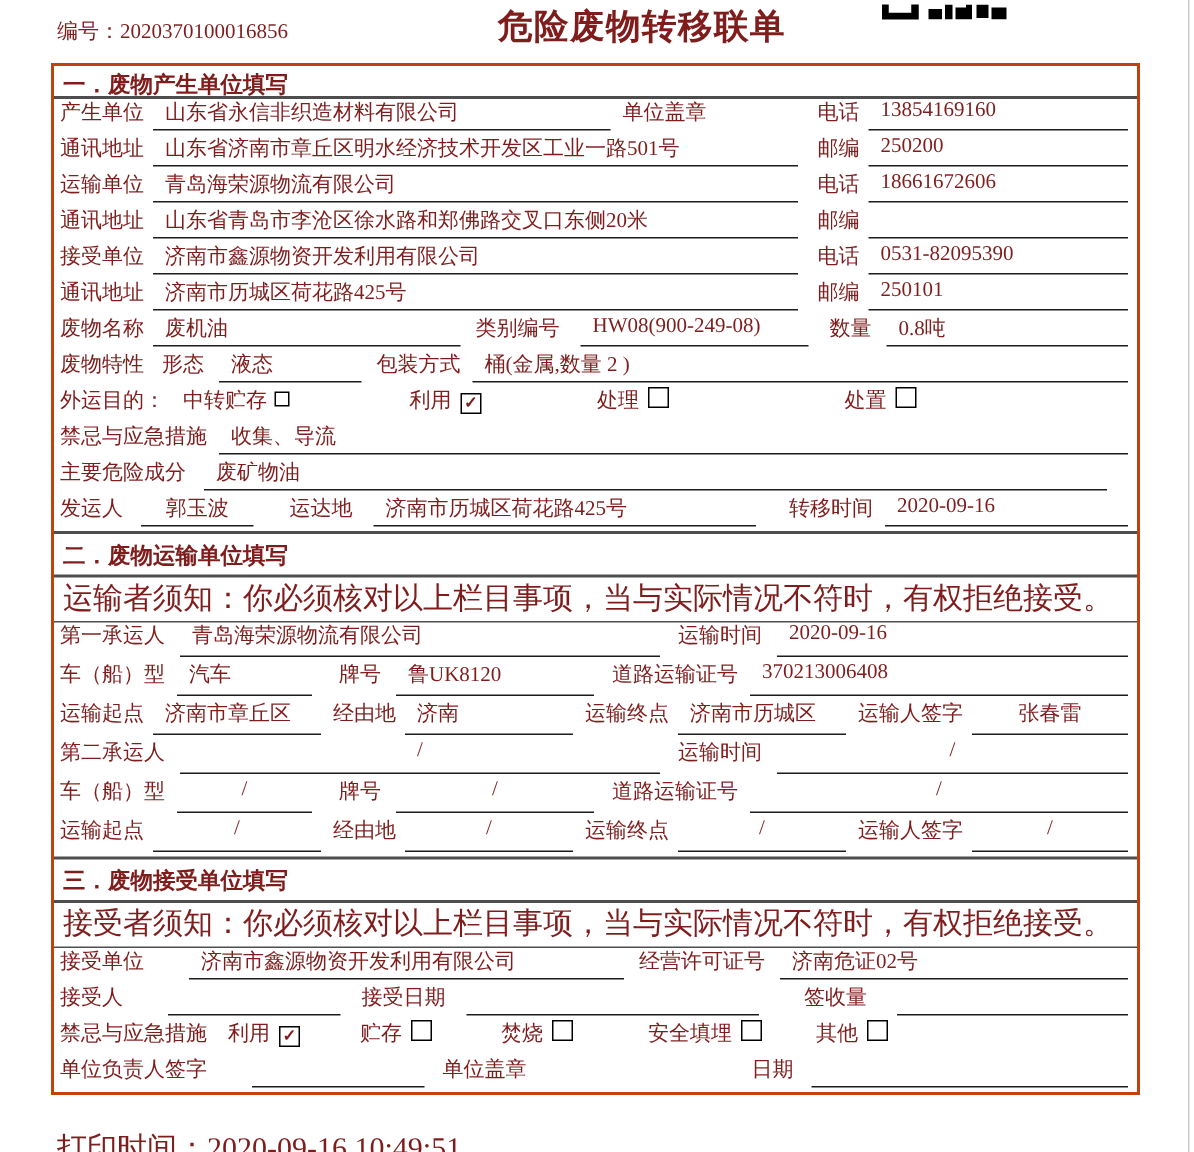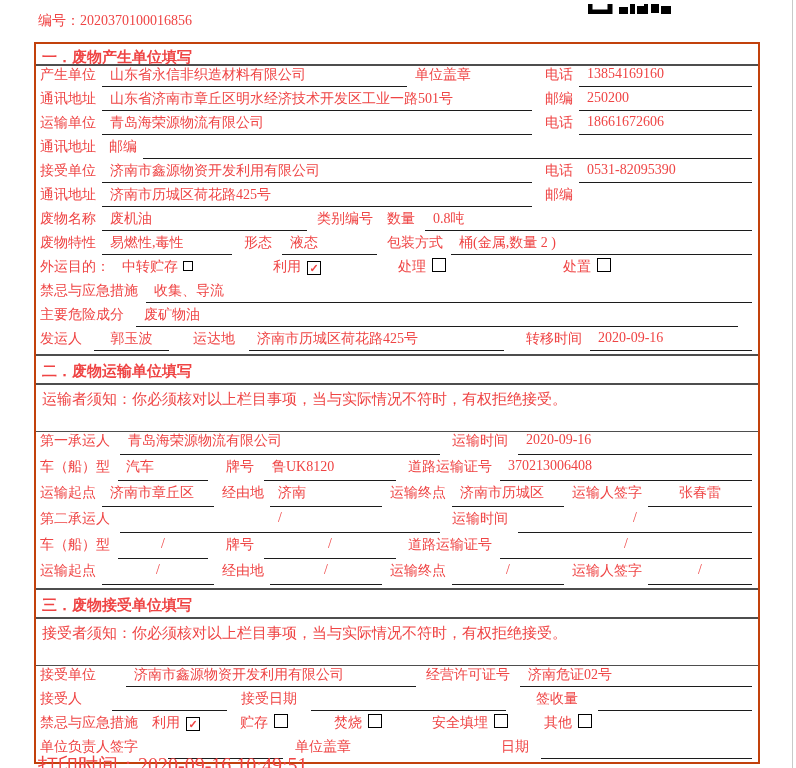--- a/index.html
+++ b/index.html
@@ -1,31 +1,31 @@
 <!DOCTYPE html>
 <html><head>
 <meta charset="utf-8">
 <style>
   html,body{margin:0;padding:0;background:#fff;}
   .page{position:relative;width:796px;height:768px;background:#ffffff;overflow:hidden;
-        font-family:"Liberation Serif","DejaVu Serif",serif;color:#ef4444;}
+        font-family:"Liberation Serif","DejaVu Serif",serif;color:#7f1d1d;}
   .page-edge{position:absolute;top:0;bottom:0;right:3px;width:1px;background:#c9c9c9;}
 
   
   .serial{position:absolute;left:38px;top:12px;font-size:14px;white-space:nowrap;}
   .doc-title{position:absolute;left:332px;top:2px;font-size:23px;font-weight:bold;letter-spacing:1px;white-space:nowrap;}
   .qr{position:absolute;left:588px;top:0;}
 
   
   .form{position:absolute;left:34px;top:42px;width:722px;border:2px solid #c2410c;background:#fff;}
   .section + .section{border-top:2px solid #4e4e4e;}
   .sec-title{font-weight:bold;font-size:15px;padding:2px 4px 0 6px;height:22px;line-height:22px;
              border-bottom:2px solid #4e4e4e;box-sizing:border-box;}
   .sec-title.tall{height:29px;line-height:27px;}
-  .note-row{font-size:15px;height:47px;line-height:29px;padding:0 4px 0 6px;
+  .note-row{font-size:20px;height:30px;line-height:29px;padding:0 4px 0 6px;
             border-bottom:1px solid #4e4e4e;box-sizing:border-box;}
 
   .frow{display:flex;padding:0 6px 3px 4px;box-sizing:border-box;font-size:14px;}
   .sec1 .frow{height:24px;}
   .sec2 .frow{height:26px;}
   .sec3 .frow{height:24px;}
   .lbl{white-space:nowrap;flex:0 0 auto;}
   .uv{border-bottom:1px solid #1c1c1c;white-space:nowrap;padding:0 0 0 8px;
       flex:0 0 auto;box-sizing:border-box;min-height:17px;overflow:hidden;}
   .fill{flex:1 1 auto;}
@@ -44,20 +44,21 @@
 
   .print-time{position:absolute;left:38px;top:752px;font-size:20px;white-space:nowrap;}
 </style>
 </head>
 <body>
 
 <div class="page">
 
   <div class="serial"><span>编号：</span><span>2020370100016856</span></div>
 
+  <div class="doc-title">危险废物转移联单</div>
 
   <div class="qr">
     <svg width="84" height="10" viewBox="0 0 84 10" xmlns="http://www.w3.org/2000/svg">
       <rect x="2" y="-14" width="20" height="22" fill="none" stroke="#000" stroke-width="5"></rect>
       <rect x="31" y="3" width="9" height="7" fill="#000"></rect>
       <rect x="42" y="0" width="5" height="10" fill="#000"></rect>
       <rect x="49" y="2" width="11" height="8" fill="#000"></rect>
       <rect x="56" y="0" width="4" height="4" fill="#000"></rect>
       <rect x="63" y="0" width="8" height="9" fill="#000"></rect>
       <rect x="73" y="2" width="10" height="8" fill="#000"></rect>
@@ -86,48 +87,50 @@
 
       <div class="frow">
         <span class="lbl">运输单位</span>
         <span class="uv ml6" style="width:430px">青岛海荣源物流有限公司</span>
         <span class="lbl" style="margin-left:13px">电话</span>
         <span class="uv ml6 fill">18661672606</span>
       </div>
 
       <div class="frow">
         <span class="lbl">通讯地址</span>
+        <span class="uv ml6" style="width:430px">山东省青岛市李沧区徐水路和郑佛路交叉口东侧20米</span>
         <span class="lbl" style="margin-left:13px">邮编</span>
         <span class="uv ml6 fill"></span>
       </div>
 
       <div class="frow">
         <span class="lbl">接受单位</span>
         <span class="uv ml6" style="width:430px">济南市鑫源物资开发利用有限公司</span>
         <span class="lbl" style="margin-left:13px">电话</span>
         <span class="uv ml6 fill">0531-82095390</span>
       </div>
 
       <div class="frow">
         <span class="lbl">通讯地址</span>
         <span class="uv ml6" style="width:430px">济南市历城区荷花路425号</span>
         <span class="lbl" style="margin-left:13px">邮编</span>
+        <span class="uv ml6 fill">250101</span>
       </div>
 
       <div class="frow">
         <span class="lbl">废物名称</span>
         <span class="uv ml6" style="width:205px">废机油</span>
         <span class="lbl ml10">类别编号</span>
+        <span class="uv ml14" style="width:152px">HW08(900-249-08)</span>
         <span class="lbl ml14">数量</span>
         <span class="uv ml10 fill">0.8吨</span>
       </div>
 
       <div class="frow">
         <span class="lbl">废物特性</span>
-        <span class="uv ml6" style="width:130px">易燃性,毒性</span>
         <span class="lbl ml12">形态</span>
         <span class="uv ml10" style="width:95px">液态</span>
         <span class="lbl ml10">包装方式</span>
         <span class="uv ml8 fill">桶(金属,数量 2 )</span>
       </div>
 
       <div class="frow">
         <span class="lbl">外运目的：</span>
         <span class="opt ml12"><span>中转贮存</span><span class="cb sm"></span></span>
         <span class="opt" style="margin-left:80px"><span>利用</span><span class="cb">✓</span></span>

